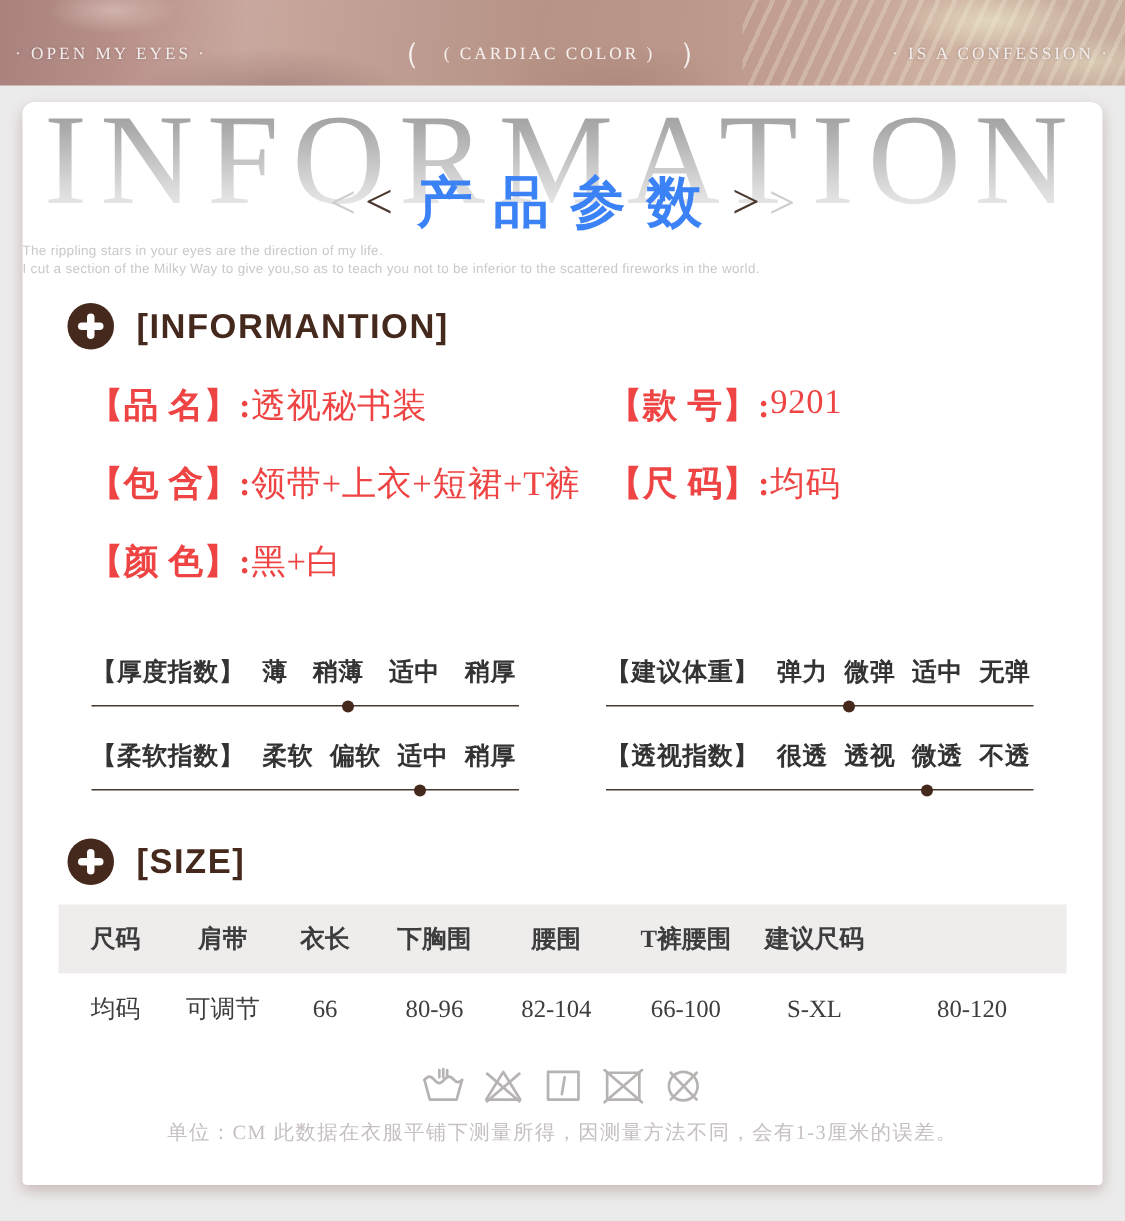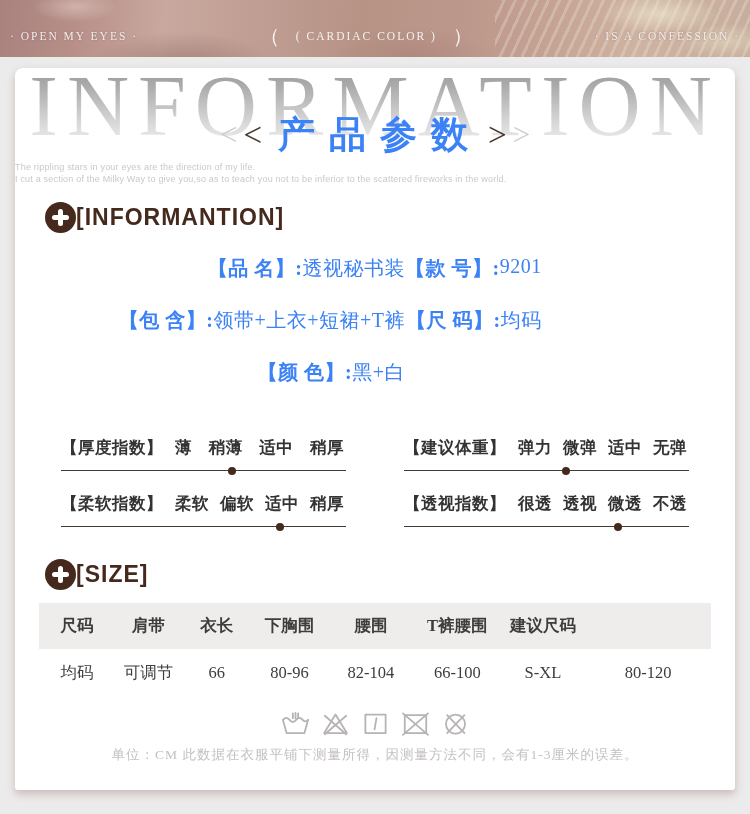--- a/index.html
+++ b/index.html
@@ -62,37 +62,37 @@
     font-size:37px; font-weight:700; color:#3b82f6;
     letter-spacing:14px; margin-left:10px; text-indent:0;font-family:Liberation Serif, serif;
   }
   .subtitle {
     position:absolute; top:93px; left:0; width:100%; text-align:left;
     font-family:"Liberation Sans","DejaVu Sans",sans-serif;
     font-size:9px; line-height:12px; color:#cbc8c8; letter-spacing:.2px;
   }
 
   
-  .section-header { display:flex; align-items:center; margin:16px 0 0 30px; }
+  .section-header { display:flex; align-items:center; gap:15px; margin:16px 0 0 30px; }
   .plus-icon { position:relative; width:31px; height:31px; border-radius:50%; background:#46291d; flex:0 0 auto; }
   .plus-icon::before, .plus-icon::after {
     content:""; position:absolute; background:#ffffff; border-radius:2.5px;
   }
   .plus-icon::before { left:7px; top:13px; width:17px; height:5px; }
   .plus-icon::after  { left:13px; top:7px; width:5px; height:17px; }
   .section-title {
     font-family:"Liberation Sans","DejaVu Sans",sans-serif;
     font-size:23px; font-weight:700; color:#46291d; letter-spacing:1px;
   }
 
   
   .fields { display:flex; margin:22px 0 0 44px; }
   .fields-col { display:flex; flex-direction:column; }
   .fields-col.left { width:346px; }
-  .field { height:52px; font-size:20px; color:#3b82f6; letter-spacing:.5px; display:flex; align-items:flex-start;justify-content:flex-end; }
+  .field { height:52px; font-size:23px; color:#ef4444; letter-spacing:.5px; display:flex; align-items:flex-start; }
   .field .lbl { font-weight:600; }
   .field .val { font-weight:500; }
 
   
   .indexes {
     display:grid; grid-template-columns:1fr 1fr; column-gap:58px; row-gap:22px;
     margin:26px 46px 0 46px;
   }
   .idx-row { display:flex; align-items:baseline; font-size:16.5px; color:#333; font-weight:700; letter-spacing:.5px; }
   .idx-label { margin-right:10px; }

